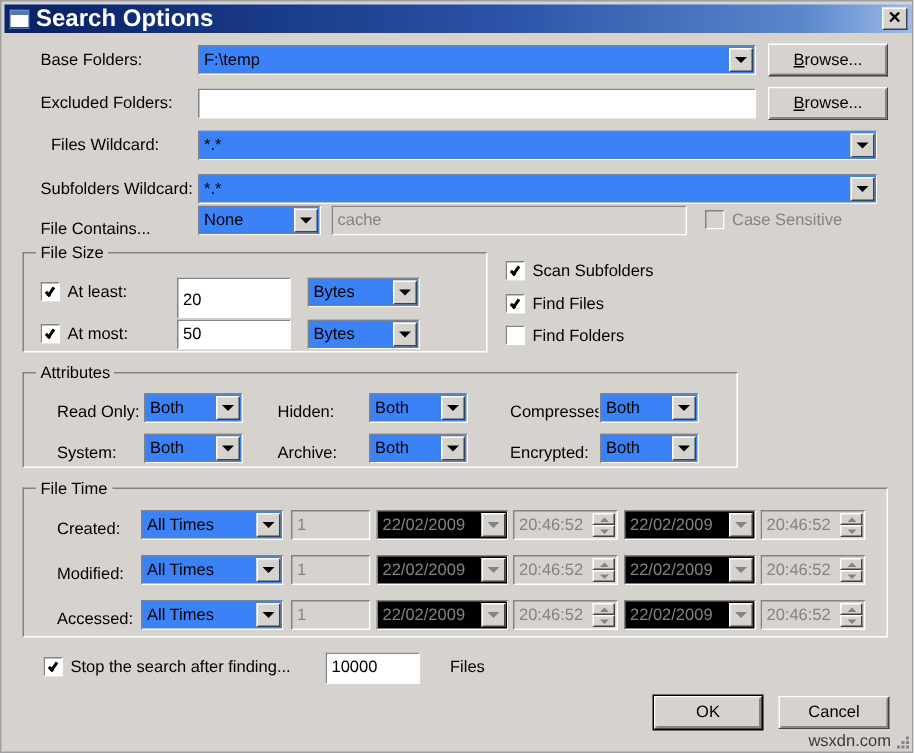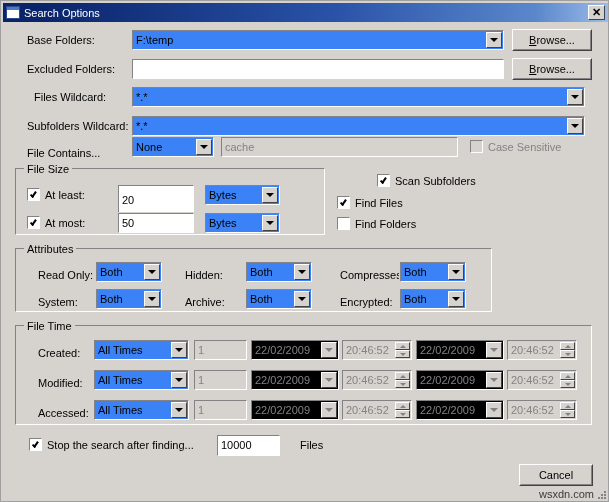--- a/index.html
+++ b/index.html
@@ -39,22 +39,22 @@
     position: relative;
   }
   .title-icon::before {
     content: "";
     position: absolute;
     left: 0; top: 0; right: 0; height: 3px;
     background: #4a7ac0;
   }
   #title-text {
     color: #ffffff;
-    font-weight: normal;
-    font-size: 11px;
+    font-weight: bold;
+    font-size: 16px;
     letter-spacing: 0px;
     flex: 1;
   }
   #close-button {
     width: 17px; height: 15px;
     margin-right: 3px;
     background: #d6d3ce;
     border-top: 1px solid #ffffff;
     border-left: 1px solid #ffffff;
     border-right: 1px solid #424242;
@@ -376,21 +376,21 @@
   <div class="field" style="left:117px; top:212px; width:76px; height:20px;">
     <span>50</span>
   </div>
   <div class="combo" style="left:204px; top:212px; width:75px; height:20px;">
     <span>Bytes</span>
     <div class="combo-btn">
         <div class="arrow-dn"></div>
       </div>
   </div>
 
-  <div class="chk" style="left:336px; top:173px;margin-left:40px;">
+  <div class="chk" style="left:336px; top:173px;">
     <span class="box">
         <span class="tick"></span>
       </span>
     <span>Scan Subfolders</span>
   </div>
   <div class="chk" style="left:336px; top:195px;">
     <span class="box">
         <span class="tick"></span>
       </span>
     <span>Find Files</span>
@@ -595,20 +595,27 @@
     <span class="box">
         <span class="tick"></span>
       </span>
     <span>Stop the search after finding...</span>
   </div>
   <div class="field" style="left:216px; top:434px; width:63px; height:21px;">
     <span>10000</span>
   </div>
   <span class="lbl" style="left:287px; top:438px;">Files</span>
 
+  <div class="btn default" style="left:434px; top:462px; width:74px; height:24px;">
+    <div class="inner">
+        <div class="inner2">
+          <span>OK</span>
+        </div>
+      </div>
+  </div>
   <div class="btn" style="left:518px; top:463px; width:74px; height:22px;">
     <div class="inner">
         <span>Cancel</span>
       </div>
   </div>
 
   <div id="watermark">wsxdn.com</div>
   <div id="grip">
     <i style="right:0px; bottom:0px;"></i>
     <i style="right:3px; bottom:0px;"></i>

